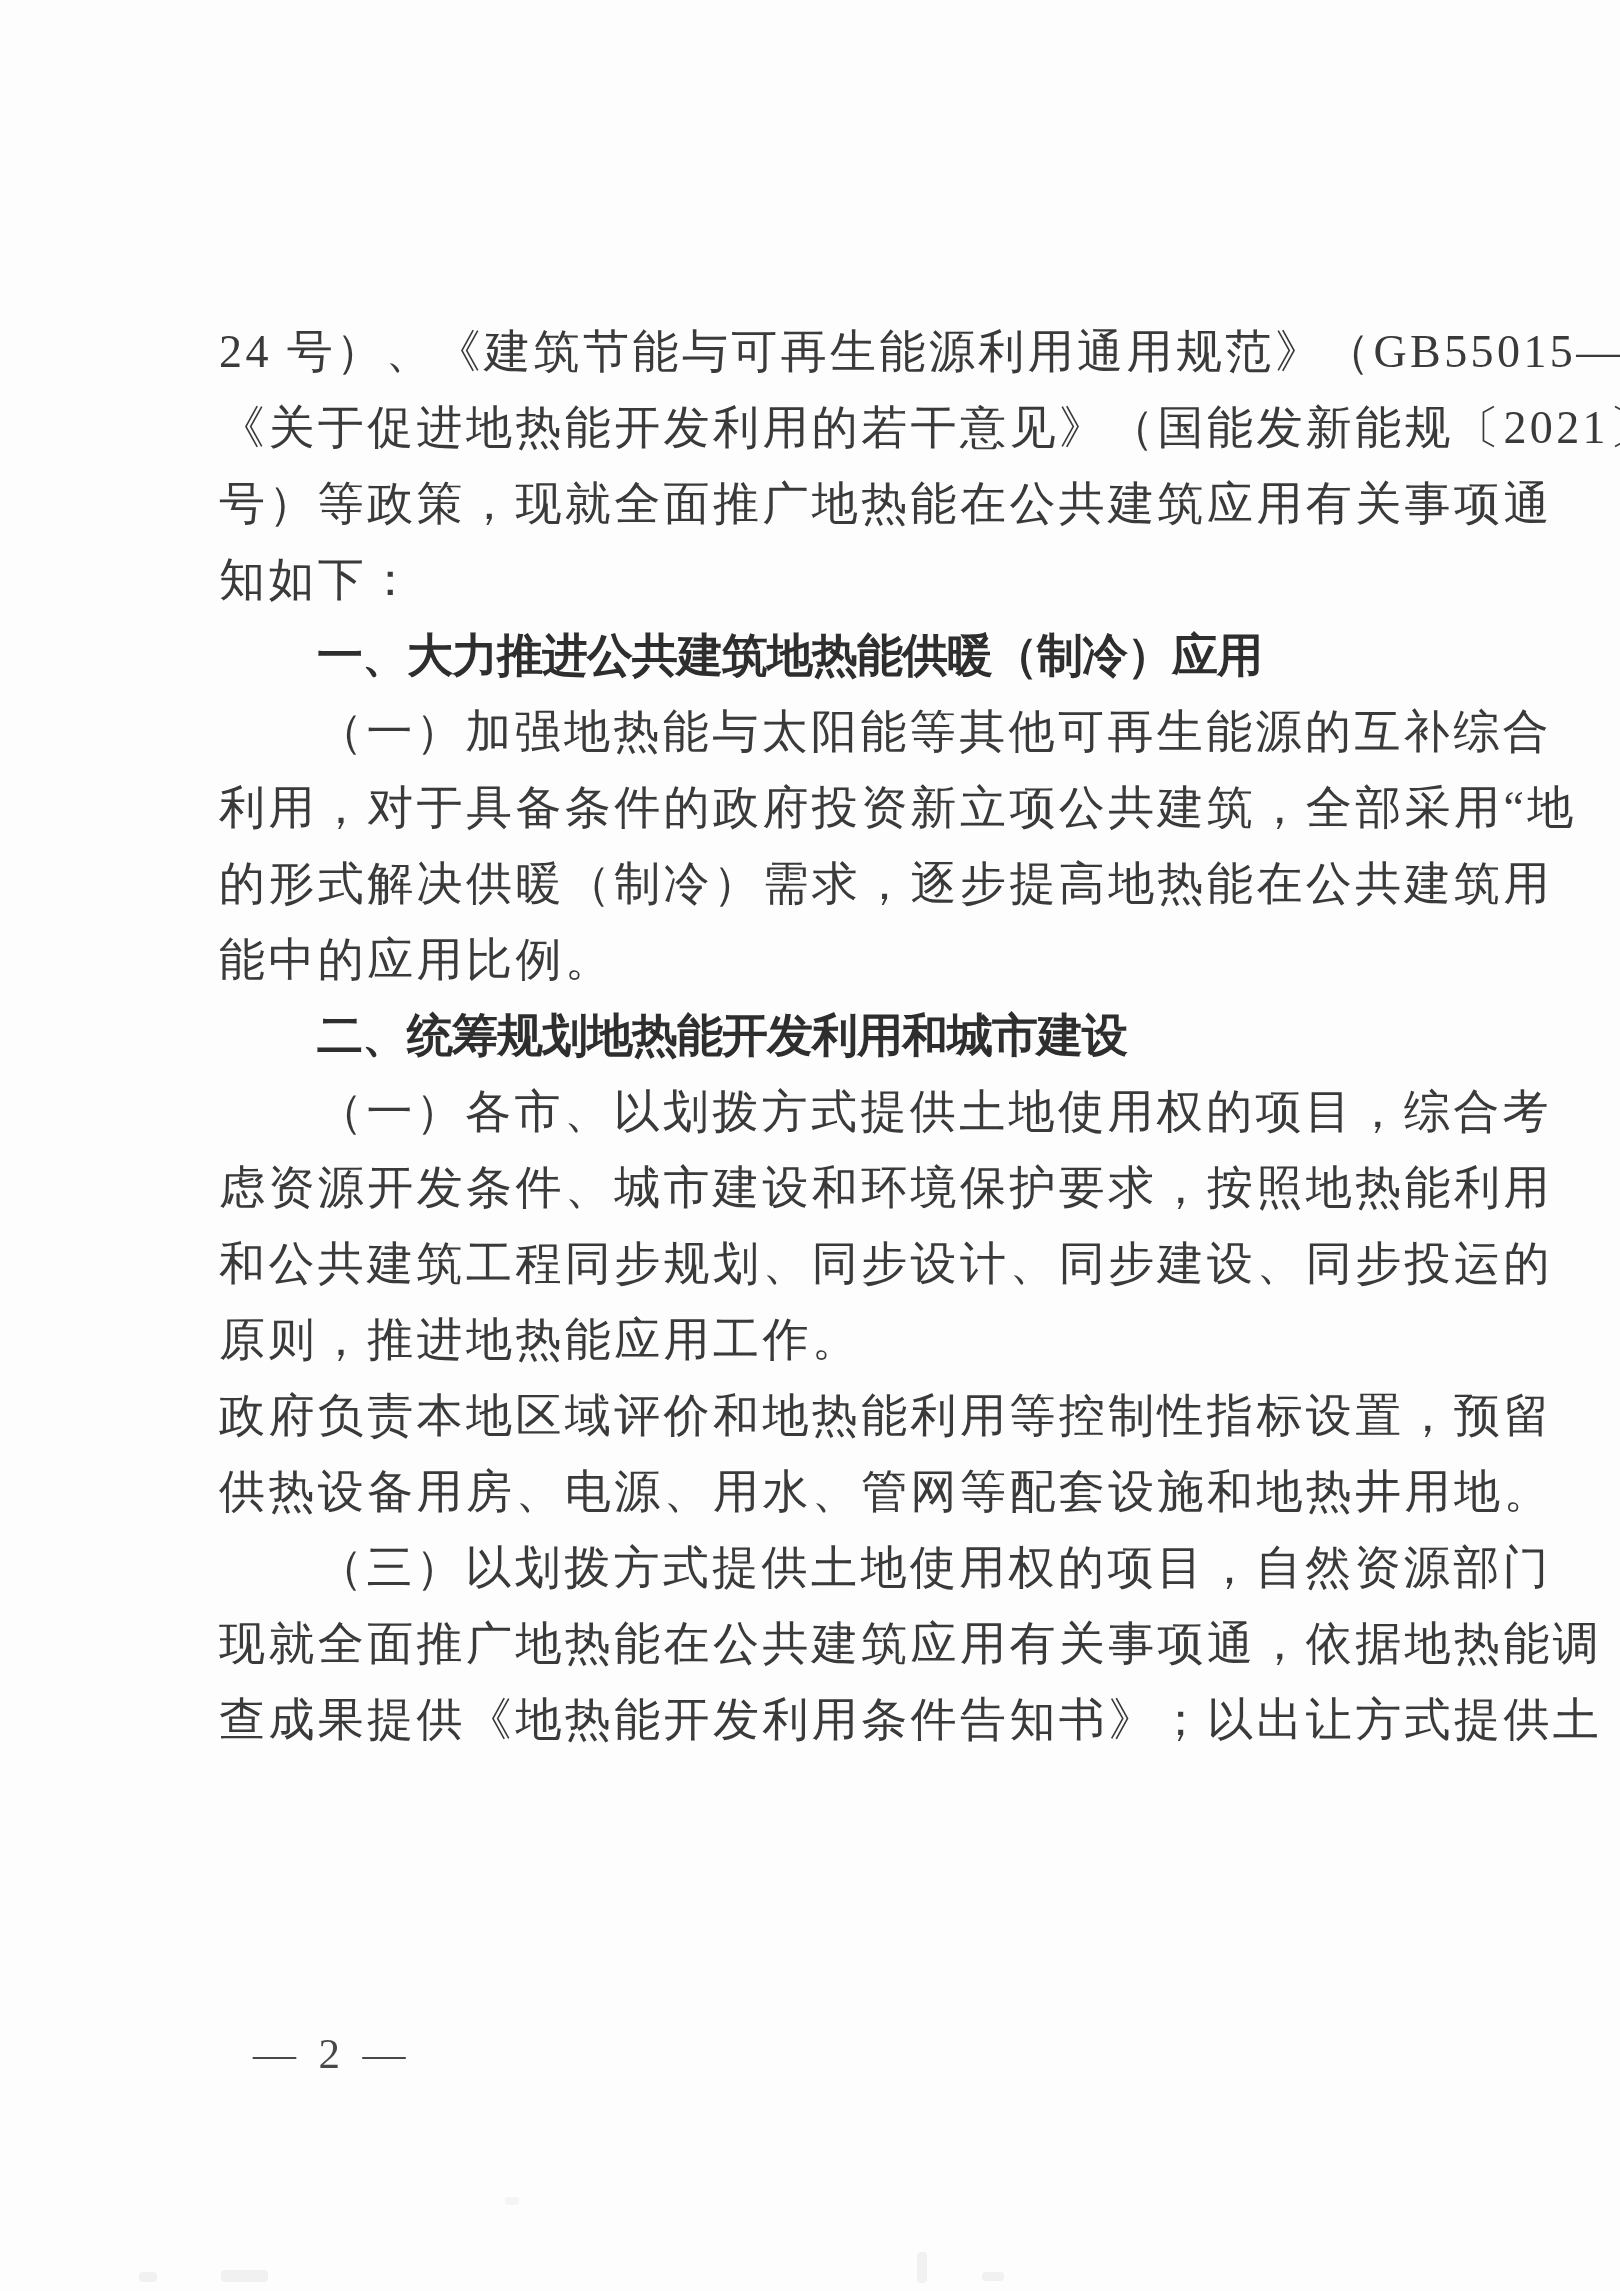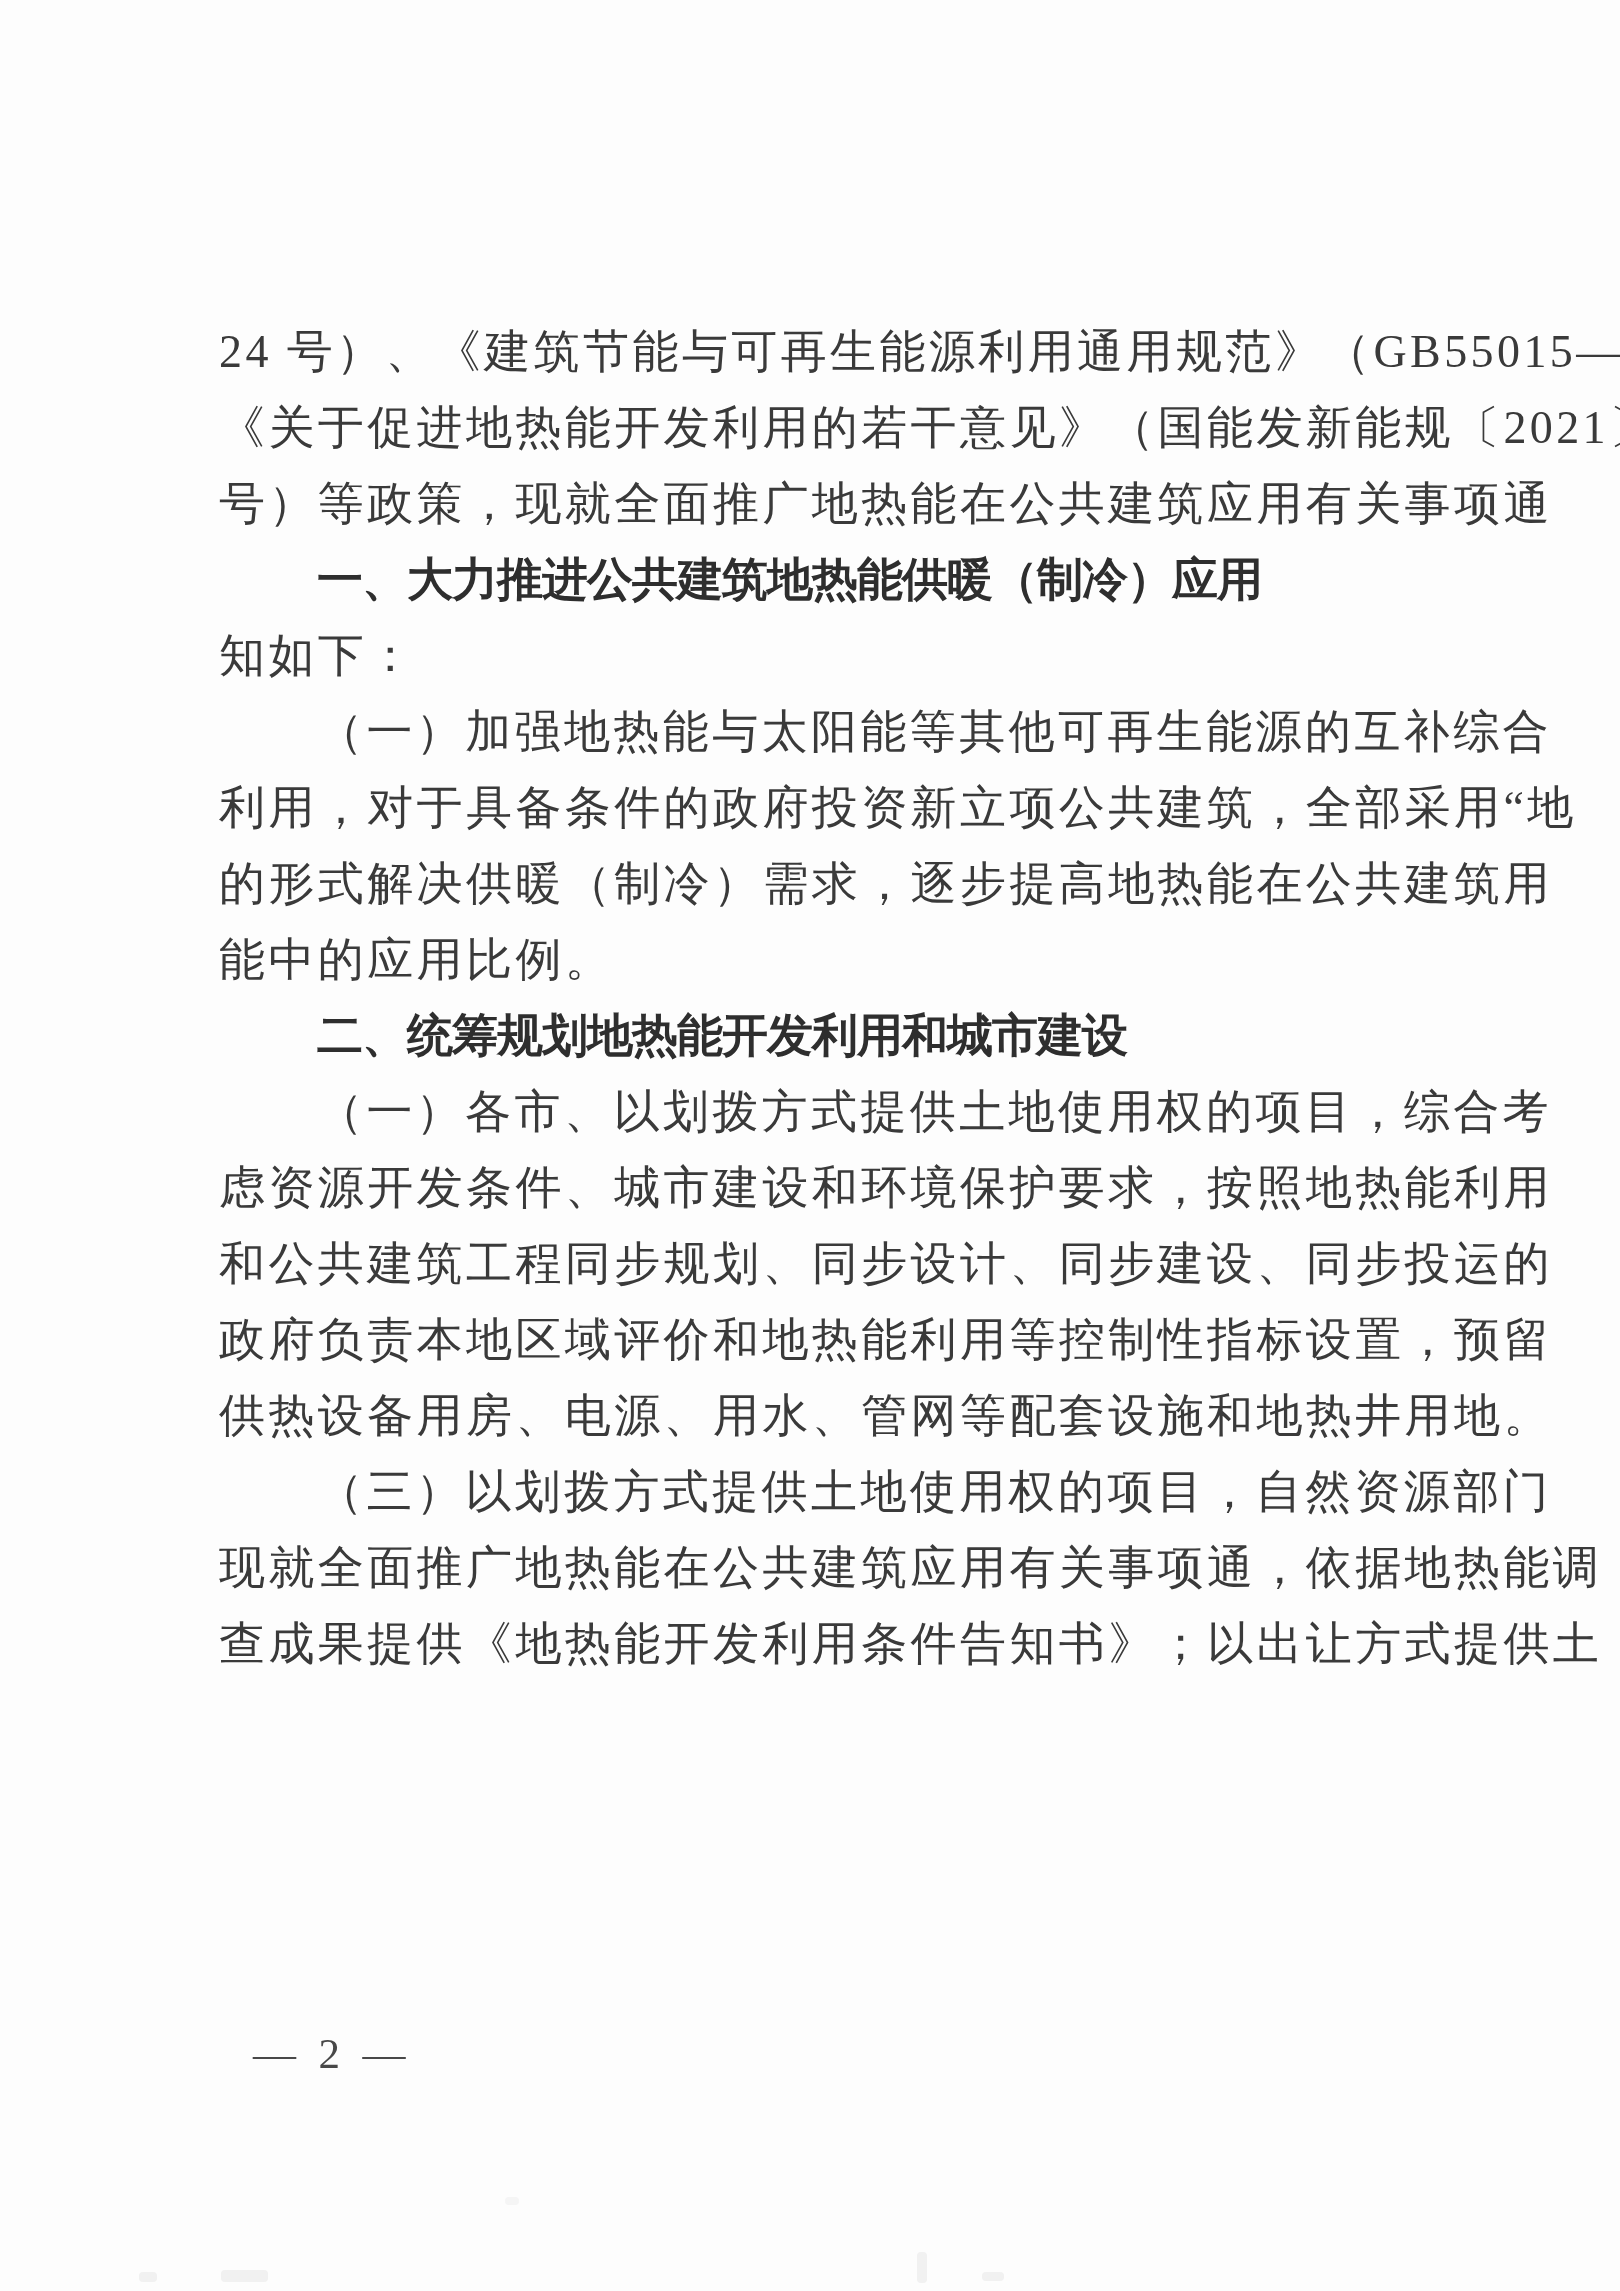--- a/index.html
+++ b/index.html
@@ -56,30 +56,31 @@
 </head>
 <body>
 
 <div class="page">
 
   <main class="doc">
 
   <div class="line">24 号）、《建筑节能与可再生能源利用通用规范》（GB55015—2021）和</div>
       <div class="line">《关于促进地热能开发利用的若干意见》（国能发新能规〔2021〕43</div>
       <div class="line">号）等政策，现就全面推广地热能在公共建筑应用有关事项通</div>
+      <div class="line">知如下：</div>
       <div class="line heading indent">一、大力推进公共建筑地热能供暖（制冷）应用</div>
-      <div class="line">知如下：</div>
       <div class="line indent">（一）加强地热能与太阳能等其他可再生能源的互补综合</div>
       <div class="line">利用，对于具备条件的政府投资新立项公共建筑，全部采用“地</div>
       <div class="line">的形式解决供暖（制冷）需求，逐步提高地热能在公共建筑用</div>
       <div class="line">能中的应用比例。</div>
       <div class="line heading indent">二、统筹规划地热能开发利用和城市建设</div>
       <div class="line indent">（一）各市、以划拨方式提供土地使用权的项目，综合考</div>
       <div class="line">虑资源开发条件、城市建设和环境保护要求，按照地热能利用</div>
       <div class="line">和公共建筑工程同步规划、同步设计、同步建设、同步投运的</div>
+      <div class="line">原则，推进地热能应用工作。</div>
       <div class="line">政府负责本地区域评价和地热能利用等控制性指标设置，预留</div>
       <div class="line">供热设备用房、电源、用水、管网等配套设施和地热井用地。</div>
       <div class="line indent">（三）以划拨方式提供土地使用权的项目，自然资源部门</div>
       <div class="line">现就全面推广地热能在公共建筑应用有关事项通，依据地热能调</div>
       <div class="line">查成果提供《地热能开发利用条件告知书》；以出让方式提供土</div>
     </main>
 
   <div class="pagenum">— 2 —</div>
 
   <div class="artifact" style="left:139px; top:2272px; width:17.6px; height:9.8px;"></div>

